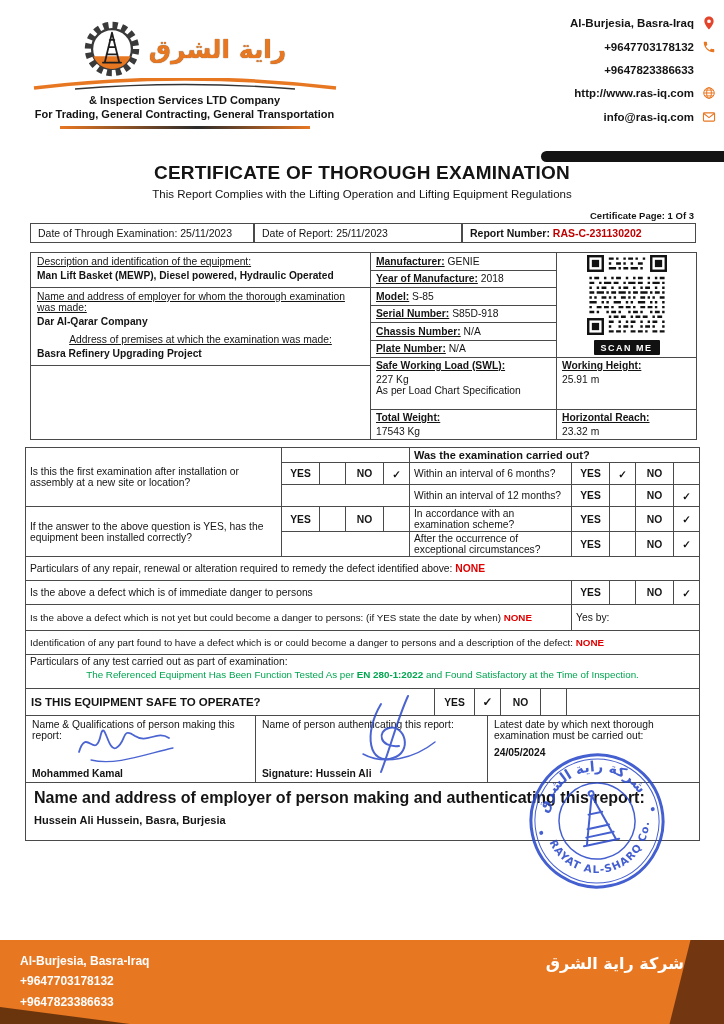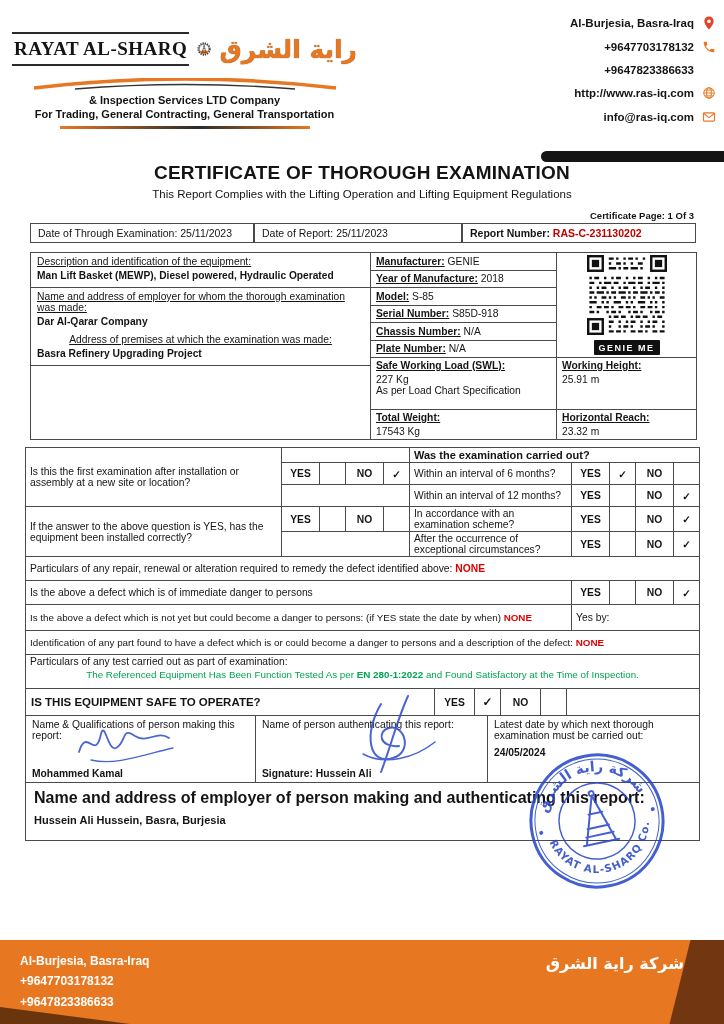--- a/index.html
+++ b/index.html
@@ -103,21 +103,20 @@
   .ar { font-family:"DejaVu Sans",sans-serif; direction:rtl; }
 </style>
 </head>
 <body>
 
 <div class="page">
 
   <div class="hdr">
     <div class="logo-block">
       <div class="logo-row">
-        <div class="logo-en">RAYAT AL-SHARQ</div>
         <svg class="gear" width="58" height="58" viewBox="0 0 64 64">
           <circle cx="32" cy="32" r="25" fill="none" stroke="#3a3a3a" stroke-width="10" stroke-dasharray="5.5 4.3"></circle>
           <circle cx="32" cy="32" r="22" fill="#ffffff" stroke="#3a3a3a" stroke-width="2.5"></circle>
           <path d="M11.5 40 A22 22 0 0 0 52.5 40 Z" fill="#E87722"></path>
           <g stroke="#1e1e1e" stroke-width="2" fill="none" stroke-linecap="round">
             <path d="M32 14 L24 47 M32 14 L40 47 M22 47 L42 47 M26 38 L38 38 M28 30 L36 30 M29.5 22 L34.5 22"></path>
           </g>
         </svg>
         <div class="logo-ar ar">راية الشرق</div>
       </div>
@@ -249,21 +248,21 @@
             <line x1="1" y1="17.5" x2="32" y2="17.5" stroke-dasharray="1 1 1 2 2 1"></line>
             <line x1="1" y1="19.5" x2="32" y2="19.5" stroke-dasharray="3 2 1 1 1 2"></line>
             <line x1="1" y1="21.5" x2="32" y2="21.5" stroke-dasharray="1 2 2 1 2 1"></line>
             <line x1="1" y1="23.5" x2="32" y2="23.5" stroke-dasharray="2 1 1 3 1 1"></line>
             <line x1="9" y1="25.5" x2="32" y2="25.5" stroke-dasharray="1 1 2 1 2 2"></line>
             <line x1="9" y1="27.5" x2="32" y2="27.5" stroke-dasharray="2 2 1 2 1 1"></line>
             <line x1="9" y1="29.5" x2="32" y2="29.5" stroke-dasharray="1 3 1 1 2 1"></line>
             <line x1="9" y1="31.5" x2="32" y2="31.5" stroke-dasharray="2 1 2 1 1 2"></line>
           </g>
         </svg>
-        <div class="scanme">GENIE ME</div>
+        <div class="scanme">SCAN ME</div>
       </td>
     </tr>
     <tr>
           <td class="mcell">
       <span class="bu">Year of Manufacture:</span>
       <span>2018</span></td>
         </tr>
     <tr>
           <td class="mcell">
       <span class="bu">Model:</span>

